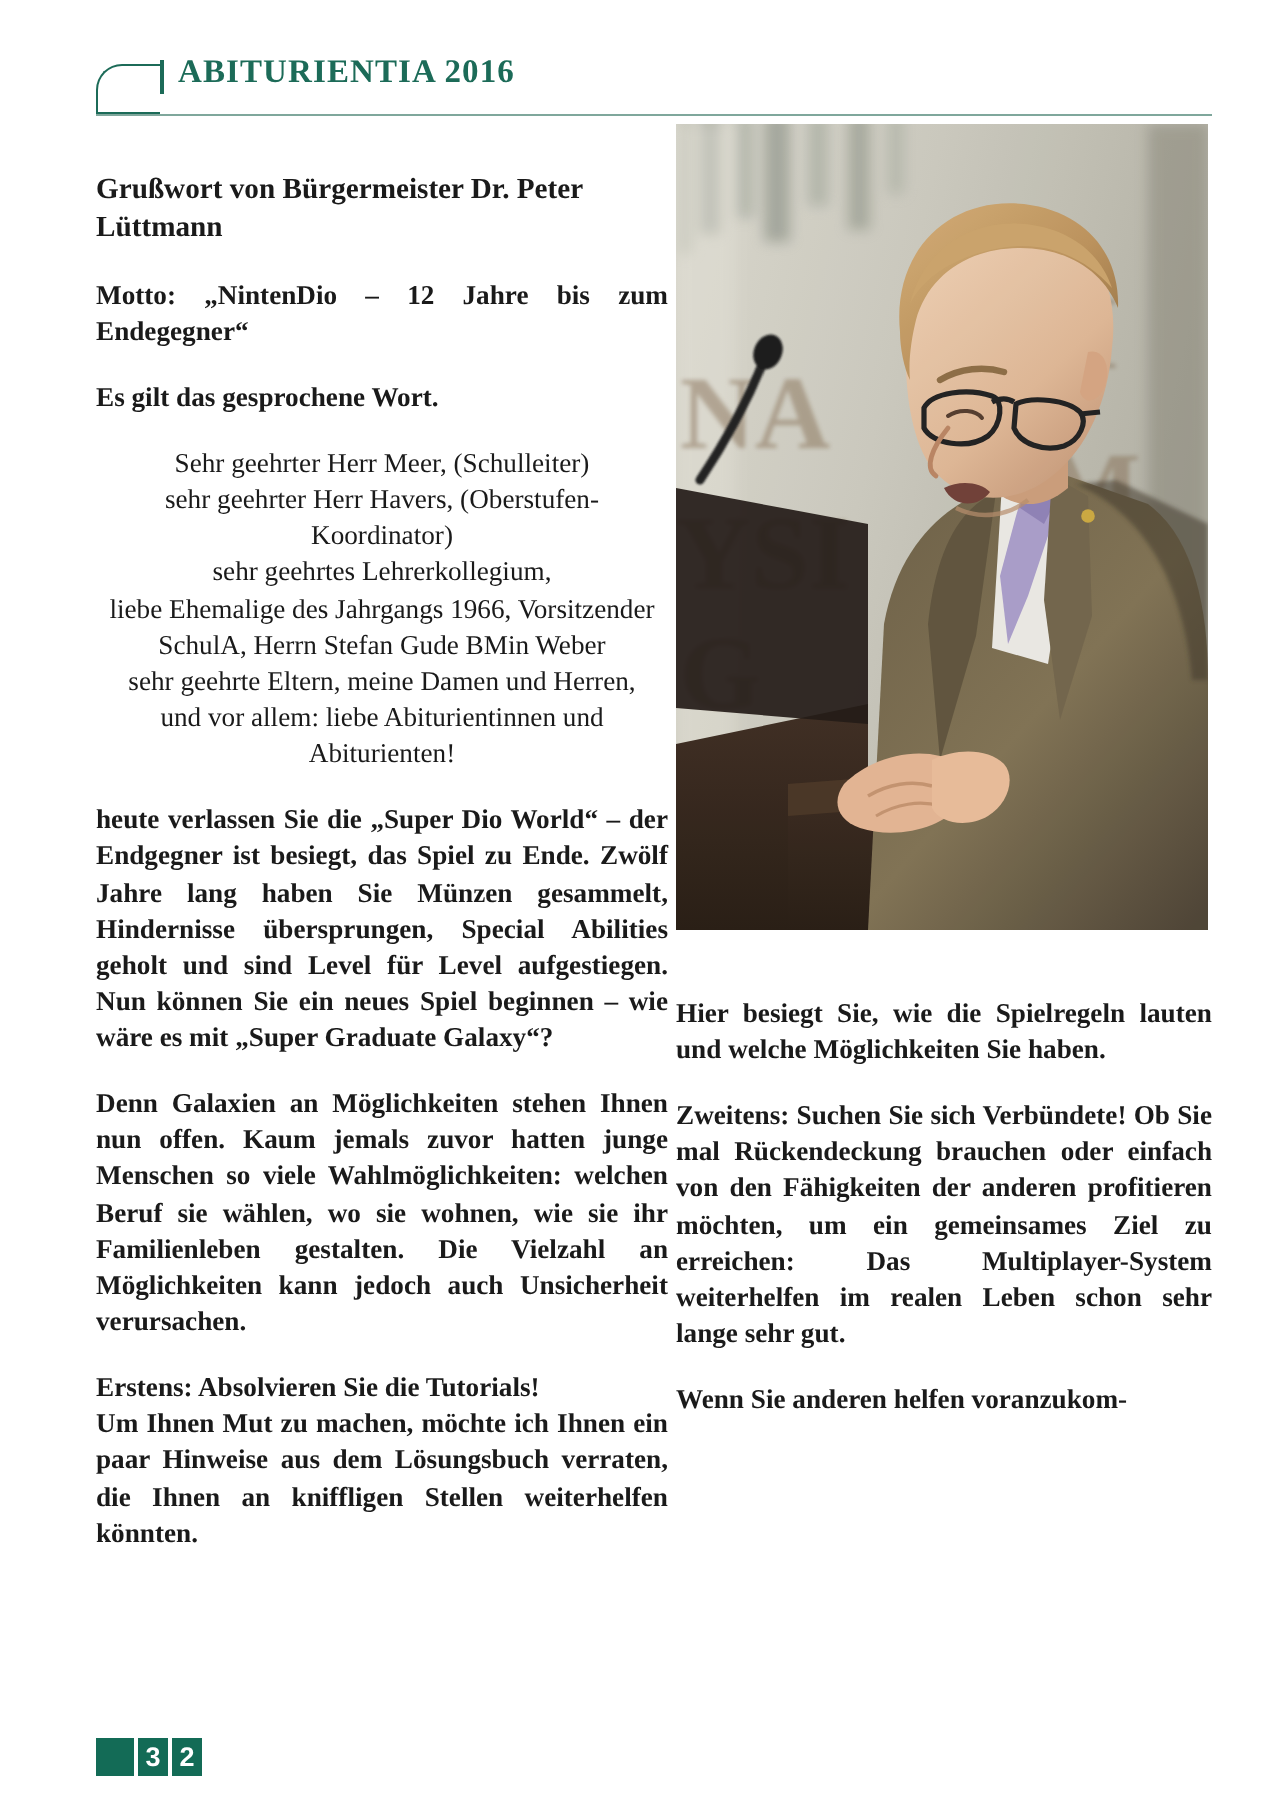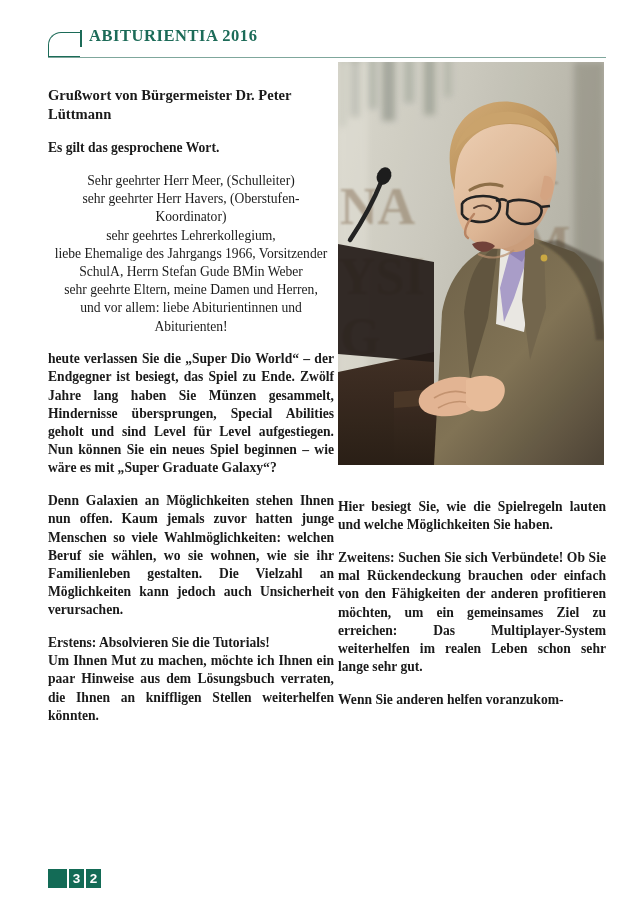--- a/index.html
+++ b/index.html
@@ -271,20 +271,21 @@
       <path d="M128 318 C140 312 156 312 164 320 C170 327 166 340 156 346
                C146 352 132 350 128 342 Z" fill="#e7b996"></path>
     </g>
 
     <rect x="0" y="0" width="266" height="403" fill="#ffffff" opacity="0.03"></rect>
   </svg>
 </div>
 
 <div class="col col-left">
   <div class="headline">Grußwort von Bürgermeister Dr. Peter Lüttmann</div>
+  <p class="para bold">Motto: „NintenDio – 12 Jahre bis zum Endegegner“</p>
   <p class="para bold">Es gilt das gesprochene Wort.</p>
   <p class="para tight" style="white-space:pre-line;text-align:center;">Sehr geehrter Herr Meer, (Schulleiter)
 sehr geehrter Herr Havers, (Oberstufen-Koordinator)
 sehr geehrtes Lehrerkollegium,
 liebe Ehemalige des Jahrgangs 1966, Vorsitzender SchulA, Herrn Stefan Gude BMin Weber
 sehr geehrte Eltern, meine Damen und Herren,
 und vor allem: liebe Abiturientinnen und Abiturienten!</p>
   <p class="para bold">heute verlassen Sie die „Super Dio World“ – der Endgegner ist besiegt, das Spiel zu Ende. Zwölf Jahre lang haben Sie Münzen gesammelt, Hindernisse übersprungen, Special Abilities geholt und sind Level für Level aufgestiegen. Nun können Sie ein neues Spiel beginnen – wie wäre es mit „Super Graduate Galaxy“?</p>
   <p class="para bold">Denn Galaxien an Möglichkeiten stehen Ihnen nun offen. Kaum jemals zuvor hatten junge Menschen so viele Wahlmöglichkeiten: welchen Beruf sie wählen, wo sie wohnen, wie sie ihr Familienleben gestalten. Die Vielzahl an Möglichkeiten kann jedoch auch Unsicherheit verursachen.</p>
   <p class="para bold last">Erstens: Absolvieren Sie die Tutorials!</p>

